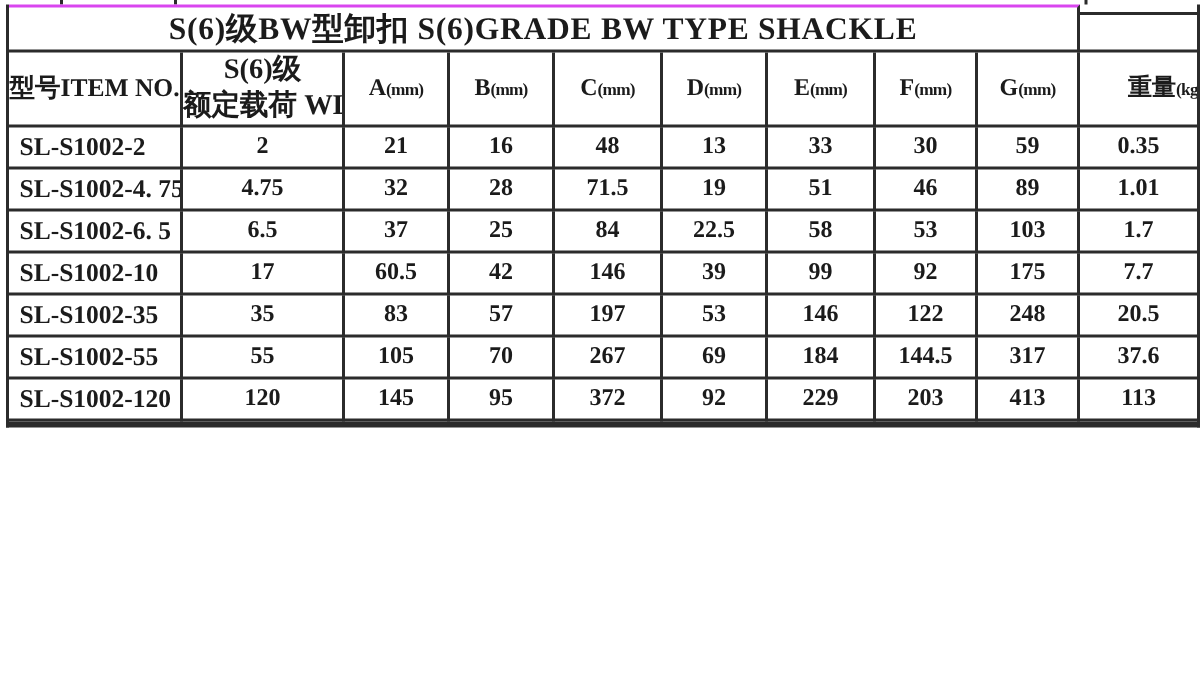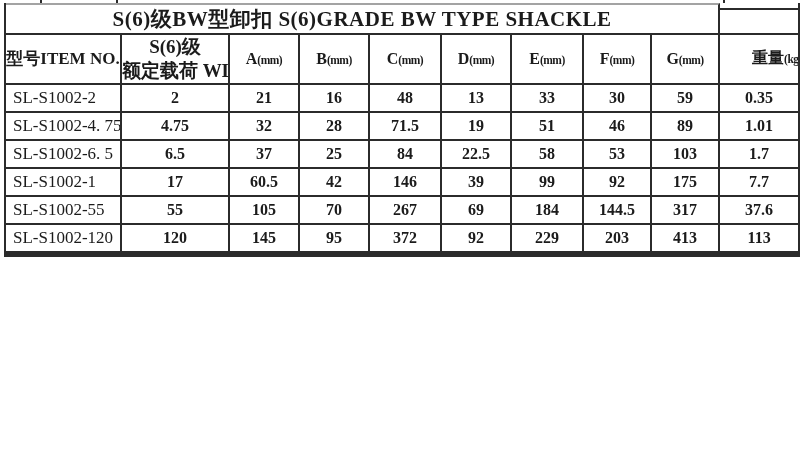--- a/index.html
+++ b/index.html
@@ -49,21 +49,21 @@
     text-align: center;
     vertical-align: middle;
     overflow: hidden;
     white-space: nowrap;
   }
   .last { border-right: none; }
 
   
   tr.title-row { height: 28px; }
   .title-cell {
-    border-top: 2px solid #a3a3a3;
+    border-top: 2px solid #d946ef;
     font-size: 21px;
     font-weight: bold;
     letter-spacing: 0.5px;
   }
   .title-right-cell {
     border-top: none;
     position: relative;
   }
   .offset-top-line {
     position: absolute;
@@ -89,21 +89,21 @@
 
   
   tbody tr { height: 28px; }
   tbody td {
     font-size: 16px;
     font-weight: bold;
   }
   tbody td.item-cell {
     text-align: left;
     padding-left: 7px;
-    font-weight: normal;
+    font-weight: bold;
     font-size: 17px;
   }
 </style>
 </head>
 <body>
 
 <div class="edge-tick tick-1"></div>
 <div class="edge-tick tick-2"></div>
 <div class="edge-tick tick-3"></div>
 
@@ -175,30 +175,42 @@
           <td>37</td>
           <td>25</td>
           <td>84</td>
           <td>22.5</td>
           <td>58</td>
           <td>53</td>
           <td>103</td>
           <td class="last">1.7</td>
         </tr>
         <tr>
-          <td class="item-cell">SL-S1002-1</td>
+          <td class="item-cell">SL-S1002-10</td>
           <td>17</td>
           <td>60.5</td>
           <td>42</td>
           <td>146</td>
           <td>39</td>
           <td>99</td>
           <td>92</td>
           <td>175</td>
           <td class="last">7.7</td>
+        </tr>
+        <tr>
+          <td class="item-cell">SL-S1002-35</td>
+          <td>35</td>
+          <td>83</td>
+          <td>57</td>
+          <td>197</td>
+          <td>53</td>
+          <td>146</td>
+          <td>122</td>
+          <td>248</td>
+          <td class="last">20.5</td>
         </tr>
         <tr>
           <td class="item-cell">SL-S1002-55</td>
           <td>55</td>
           <td>105</td>
           <td>70</td>
           <td>267</td>
           <td>69</td>
           <td>184</td>
           <td>144.5</td>

